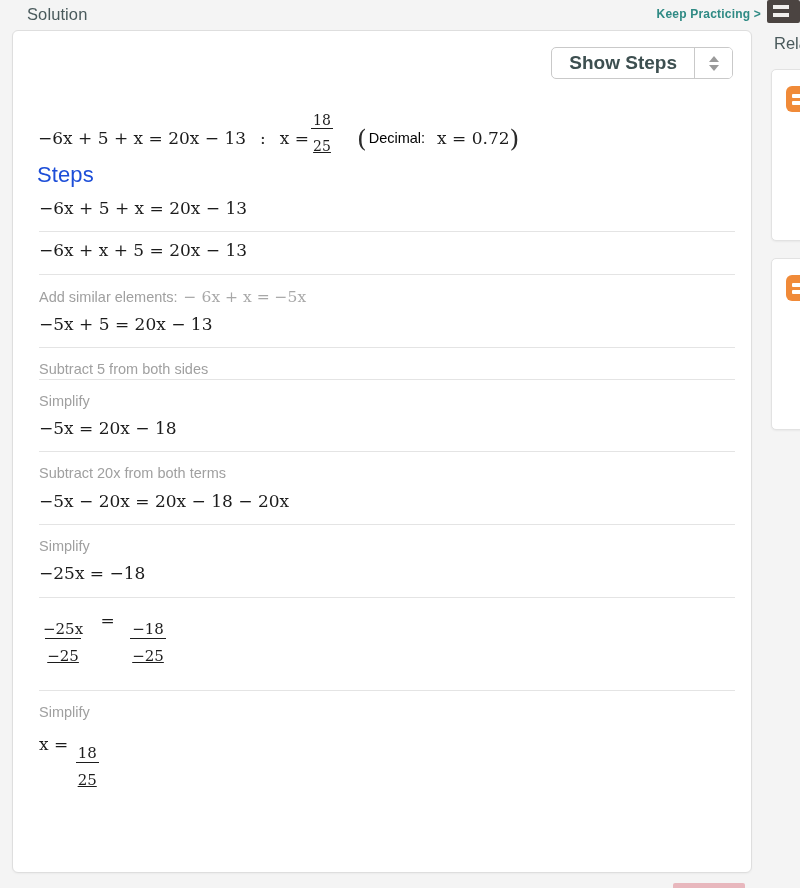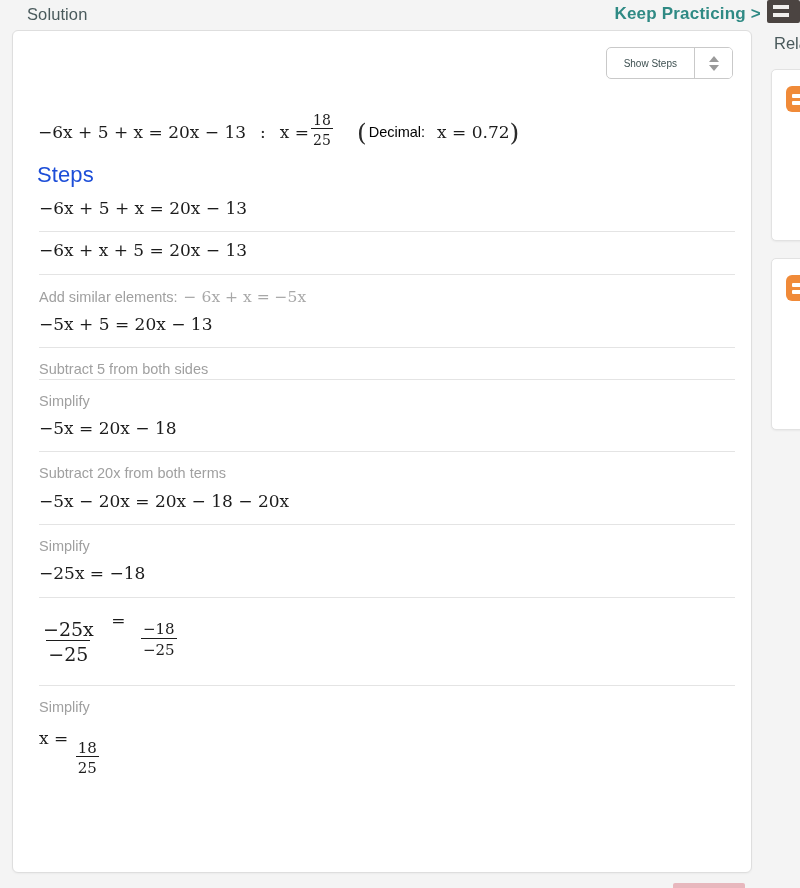--- a/index.html
+++ b/index.html
@@ -31,21 +31,21 @@
     margin-left: 15px;
   }
 
   .solution-title {
     font-size: 16.5px;
     color: #4a5a5c;
     letter-spacing: .1px;
   }
 
   .keep-practicing {
-    font-size: 17px;
+    font-size: 12px;
     font-weight: bold;
     color: #2f8a84;
     letter-spacing: .2px;
     cursor: pointer;
     white-space: nowrap;
   }
 
   
   .corner-badge {
     position: absolute;
@@ -101,24 +101,25 @@
     border: 1px solid #c9c9c9;
     border-radius: 5px;
     background: #fff;
     overflow: hidden;
   }
   .show-steps-label {
     display: flex;
     align-items: center;
     justify-content: center;
     padding: 0 17px;
-    font-size: 10px;
+    font-size: 19px;
     color: #3d4f50;
     cursor: pointer;
     white-space: nowrap;
+    font-weight: bold;
   }
   .show-steps-spinner {
     width: 38px;
     border-left: 1px solid #c9c9c9;
     display: flex;
     align-items: center;
     justify-content: center;
     flex-direction: column;
     gap: 3px;
     cursor: pointer;
@@ -139,21 +140,21 @@
   }
   .frac {
     display: inline-flex;
     flex-direction: column;
     align-items: center;
     vertical-align: -0.55em;
     margin: 0 2px;
     line-height: 1.05;
   }
   .frac .num { padding: 0 2px; }
-  .frac .den { padding: 4px 2px; border-top: 1.1px solid currentColor; }
+  .frac .den { padding: 10px 2px; border-top: 1.1px solid currentColor; text-decoration: underline; }
 
   
   .result-line {
     position: absolute;
     top: 82px;
     left: 25px;
     font-size: 17px;
     display: flex;
     align-items: center;
     white-space: nowrap;
@@ -379,21 +380,21 @@
       <div class="step-divider"></div>
       <div class="step-label">
         <span>Simplify</span>
       </div>
       <div class="step-expr math">−25x = −18</div>
     </div>
 
     <div class="step-row">
       <div class="step-divider"></div>
       <div class="step-expr tall math">
-        <span class="frac" style="font-size:19px">
+        <span class="frac" style="font-size:15px">
           <span class="num">−25x</span>
           <span class="den">−25</span>
         </span>
         <span style="margin:0 8px">=</span>
         <span class="frac" style="font-size:15px">
           <span class="num">−18</span>
           <span class="den">−25</span>
         </span>
       </div>
     </div>

